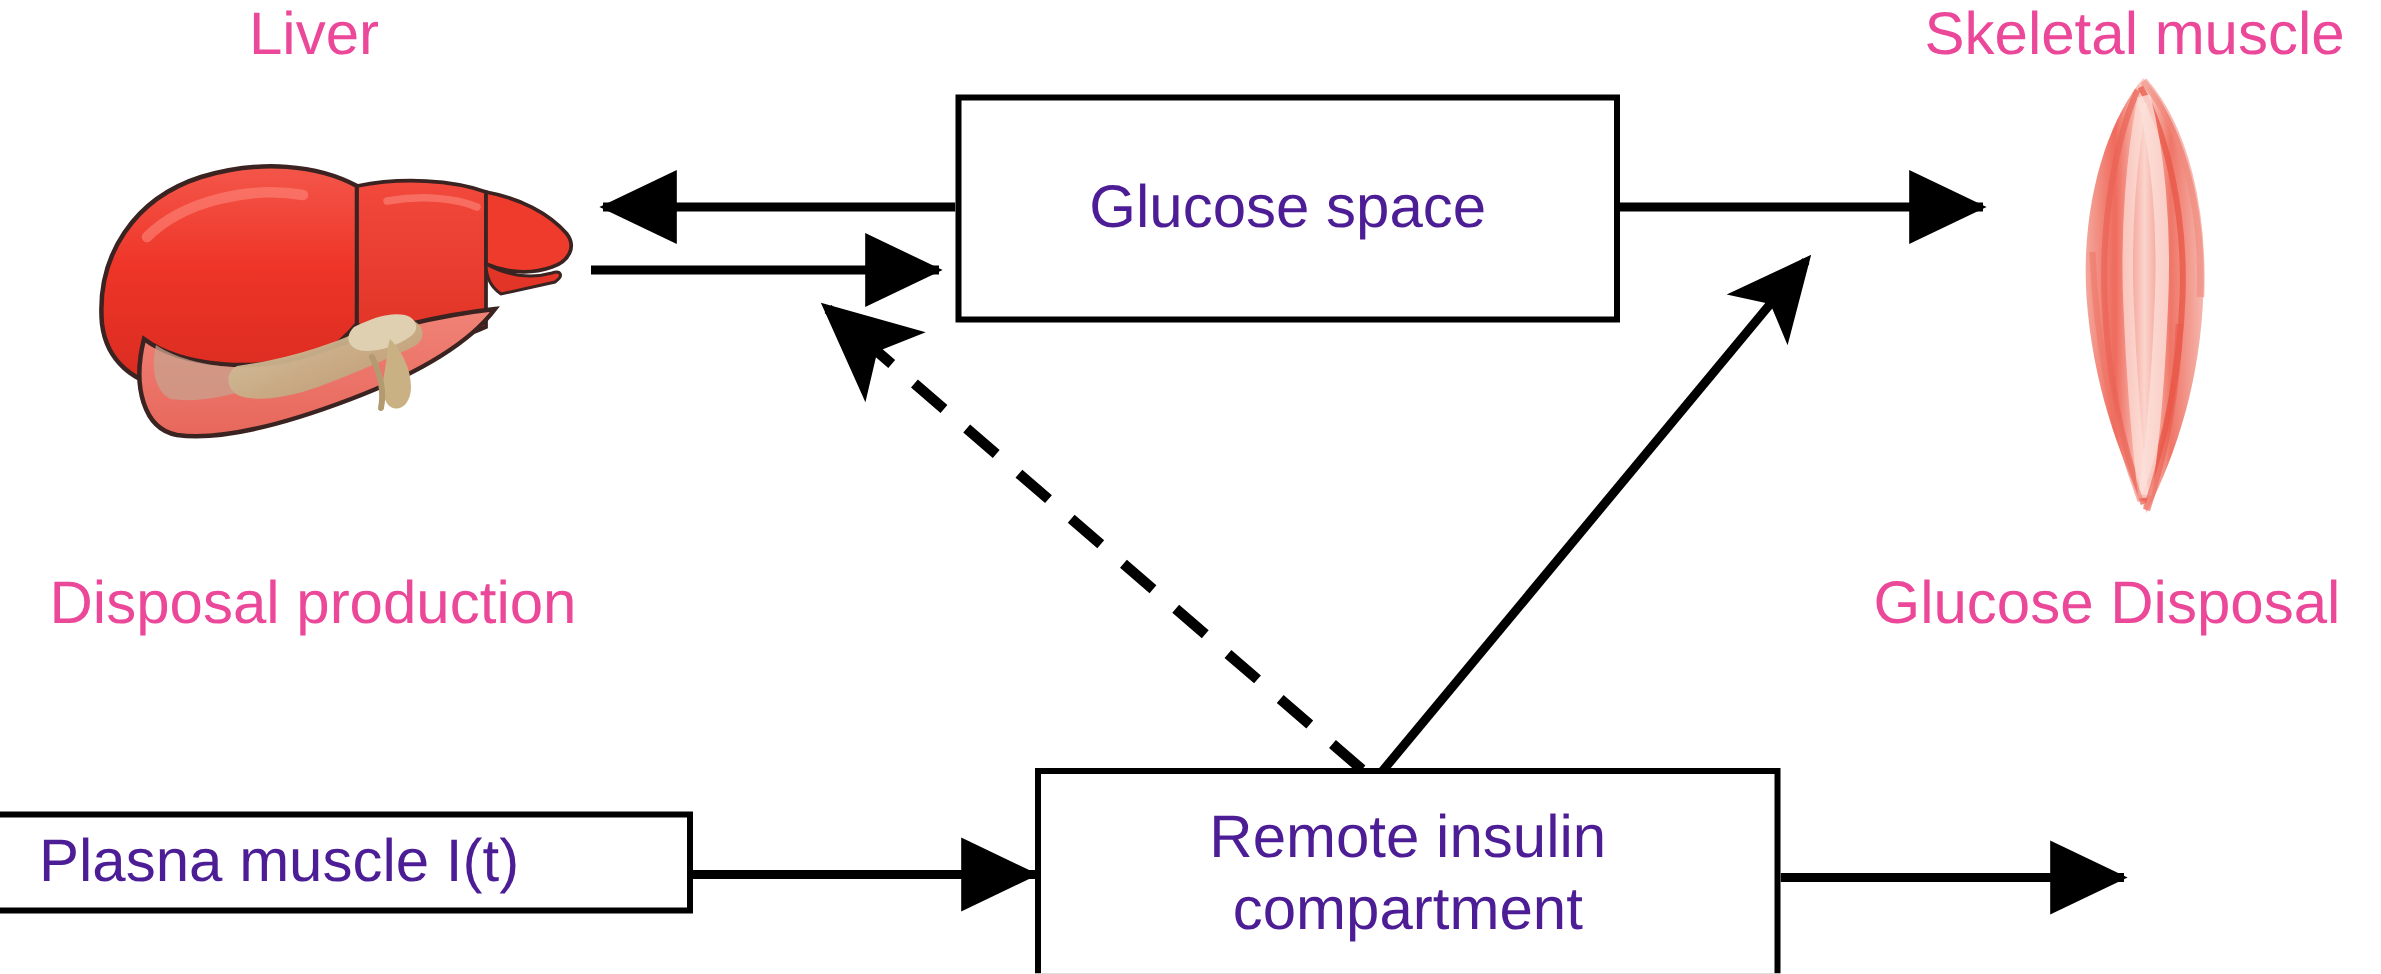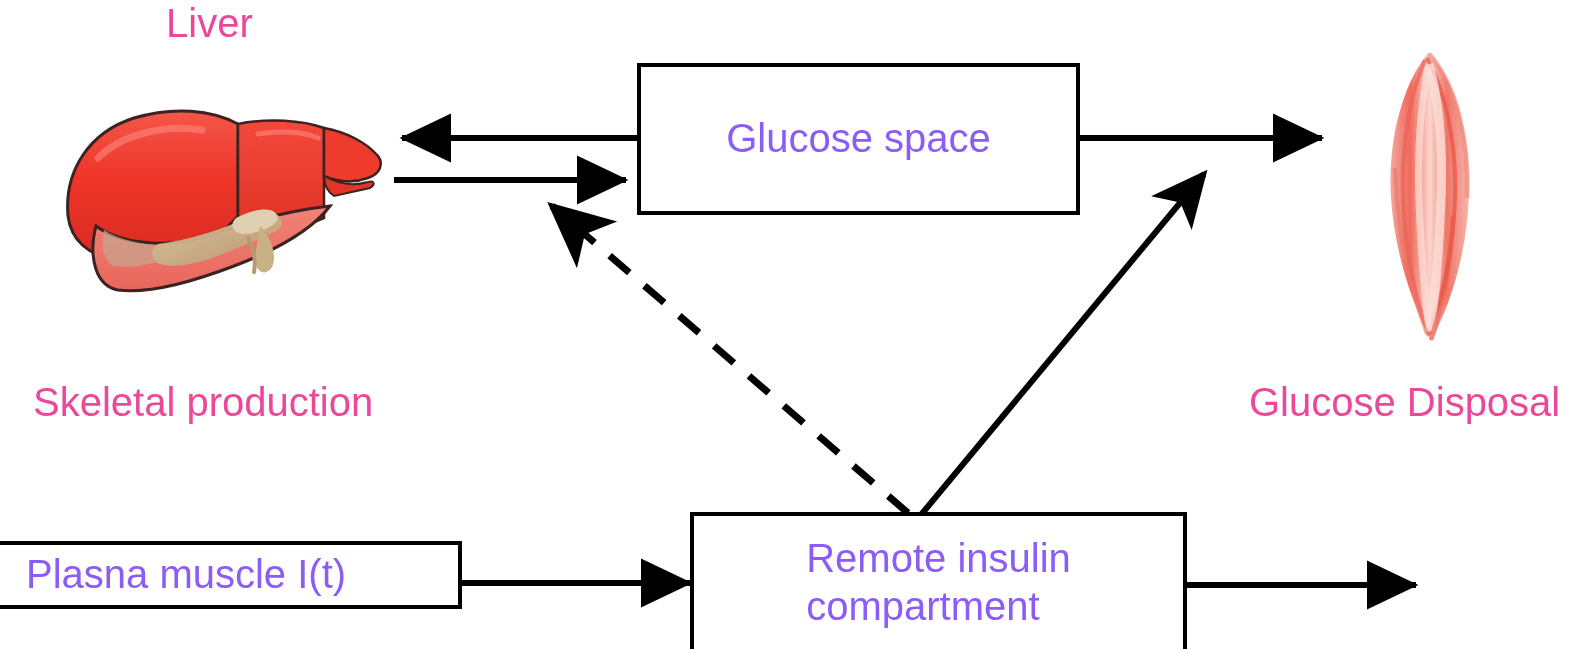--- a/index.html
+++ b/index.html
@@ -27,24 +27,25 @@
   .node-box {
     position: absolute;
     box-sizing: border-box;
     border: 4px solid #000000;
     background: #ffffff;
     display: flex;
     align-items: center;
     justify-content: center;
   }
   .node-box .node-text {
-    color: #8b5cf6;
+    color: #4c1d95;
     font-family: "Liberation Sans", sans-serif;
     font-size: 40px;
     line-height: 1.18;
+    text-align: center;
     white-space: pre-line;
   }
   .node-box.left-align {
     justify-content: flex-start;
     padding-left: 26px;
   }
   #arrows {
     position: absolute;
     left: 0;
     top: 0;
@@ -195,18 +196,19 @@
     <span class="node-text">Remote insulin
 compartment</span>
   </div>
 
   <div class="node-box left-align" style="left:-4px; top:541px; width:466px; height:68px;">
     <span class="node-text">Plasna muscle I(t)</span>
   </div>
 
   <div class="label" style="left:166px; top:2px;">Liver</div>
 
-
-  <div class="label" style="left:33px; top:381px;">Skeletal production</div>
+  <div class="label" style="left:1283px; top:2px;">Skeletal muscle</div>
+
+  <div class="label" style="left:33px; top:381px;">Disposal production</div>
 
   <div class="label" style="left:1249px; top:381px;text-align:center;">Glucose Disposal</div>
 
 </div>
 
 </body></html>

